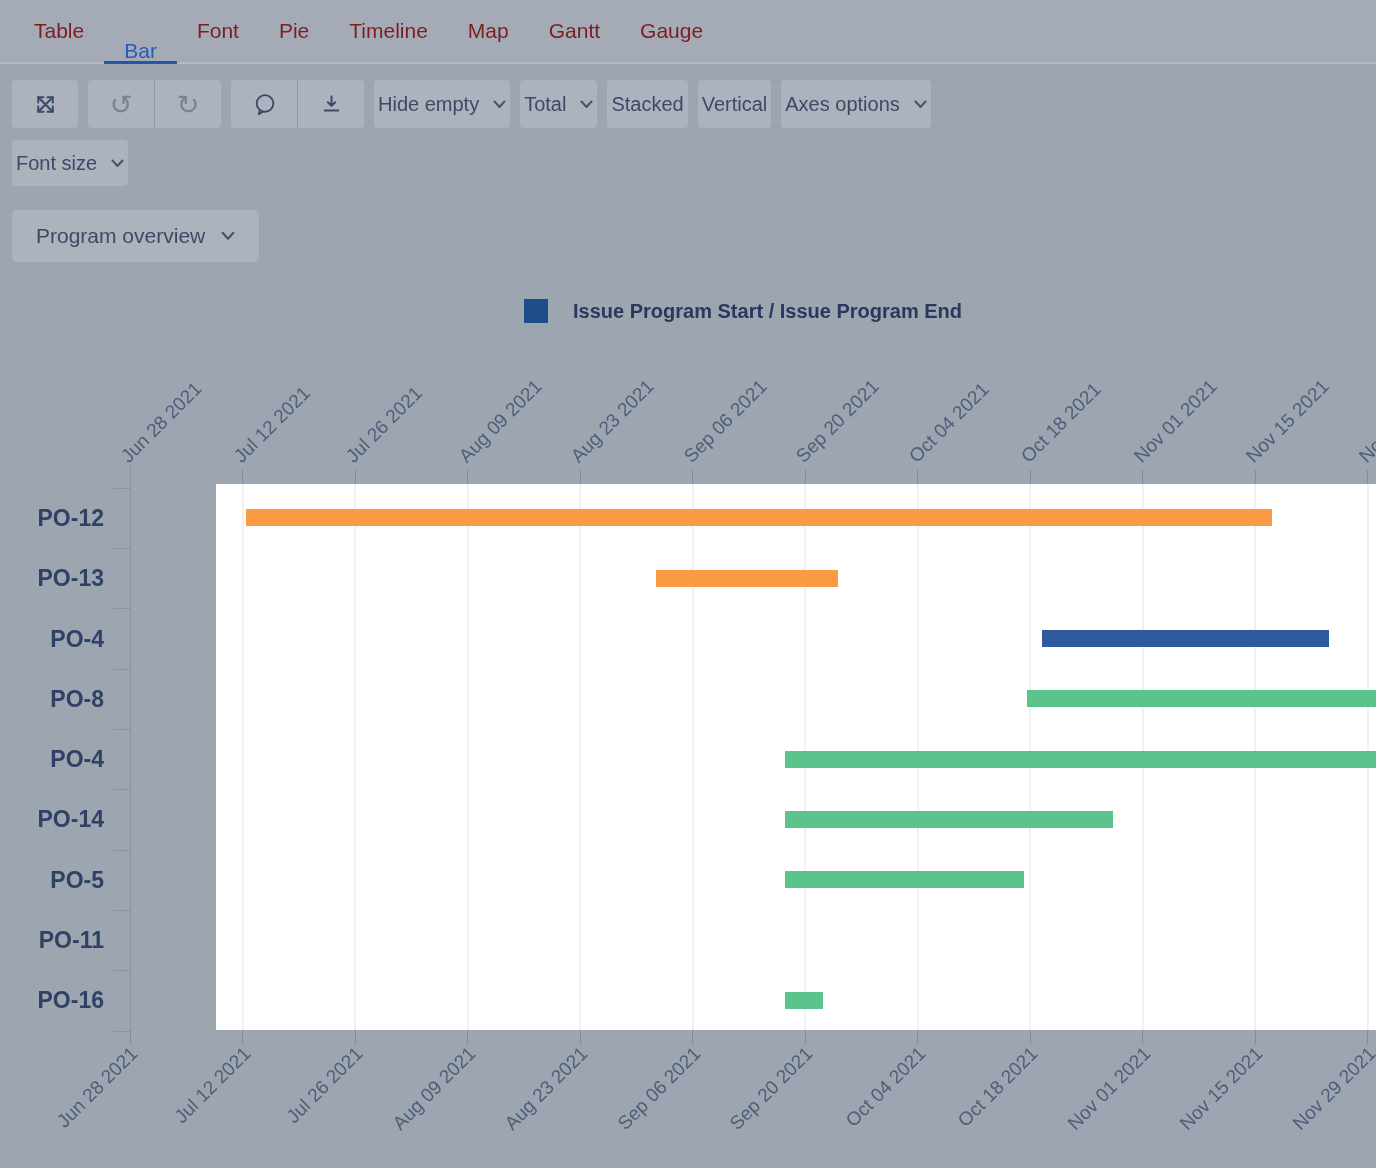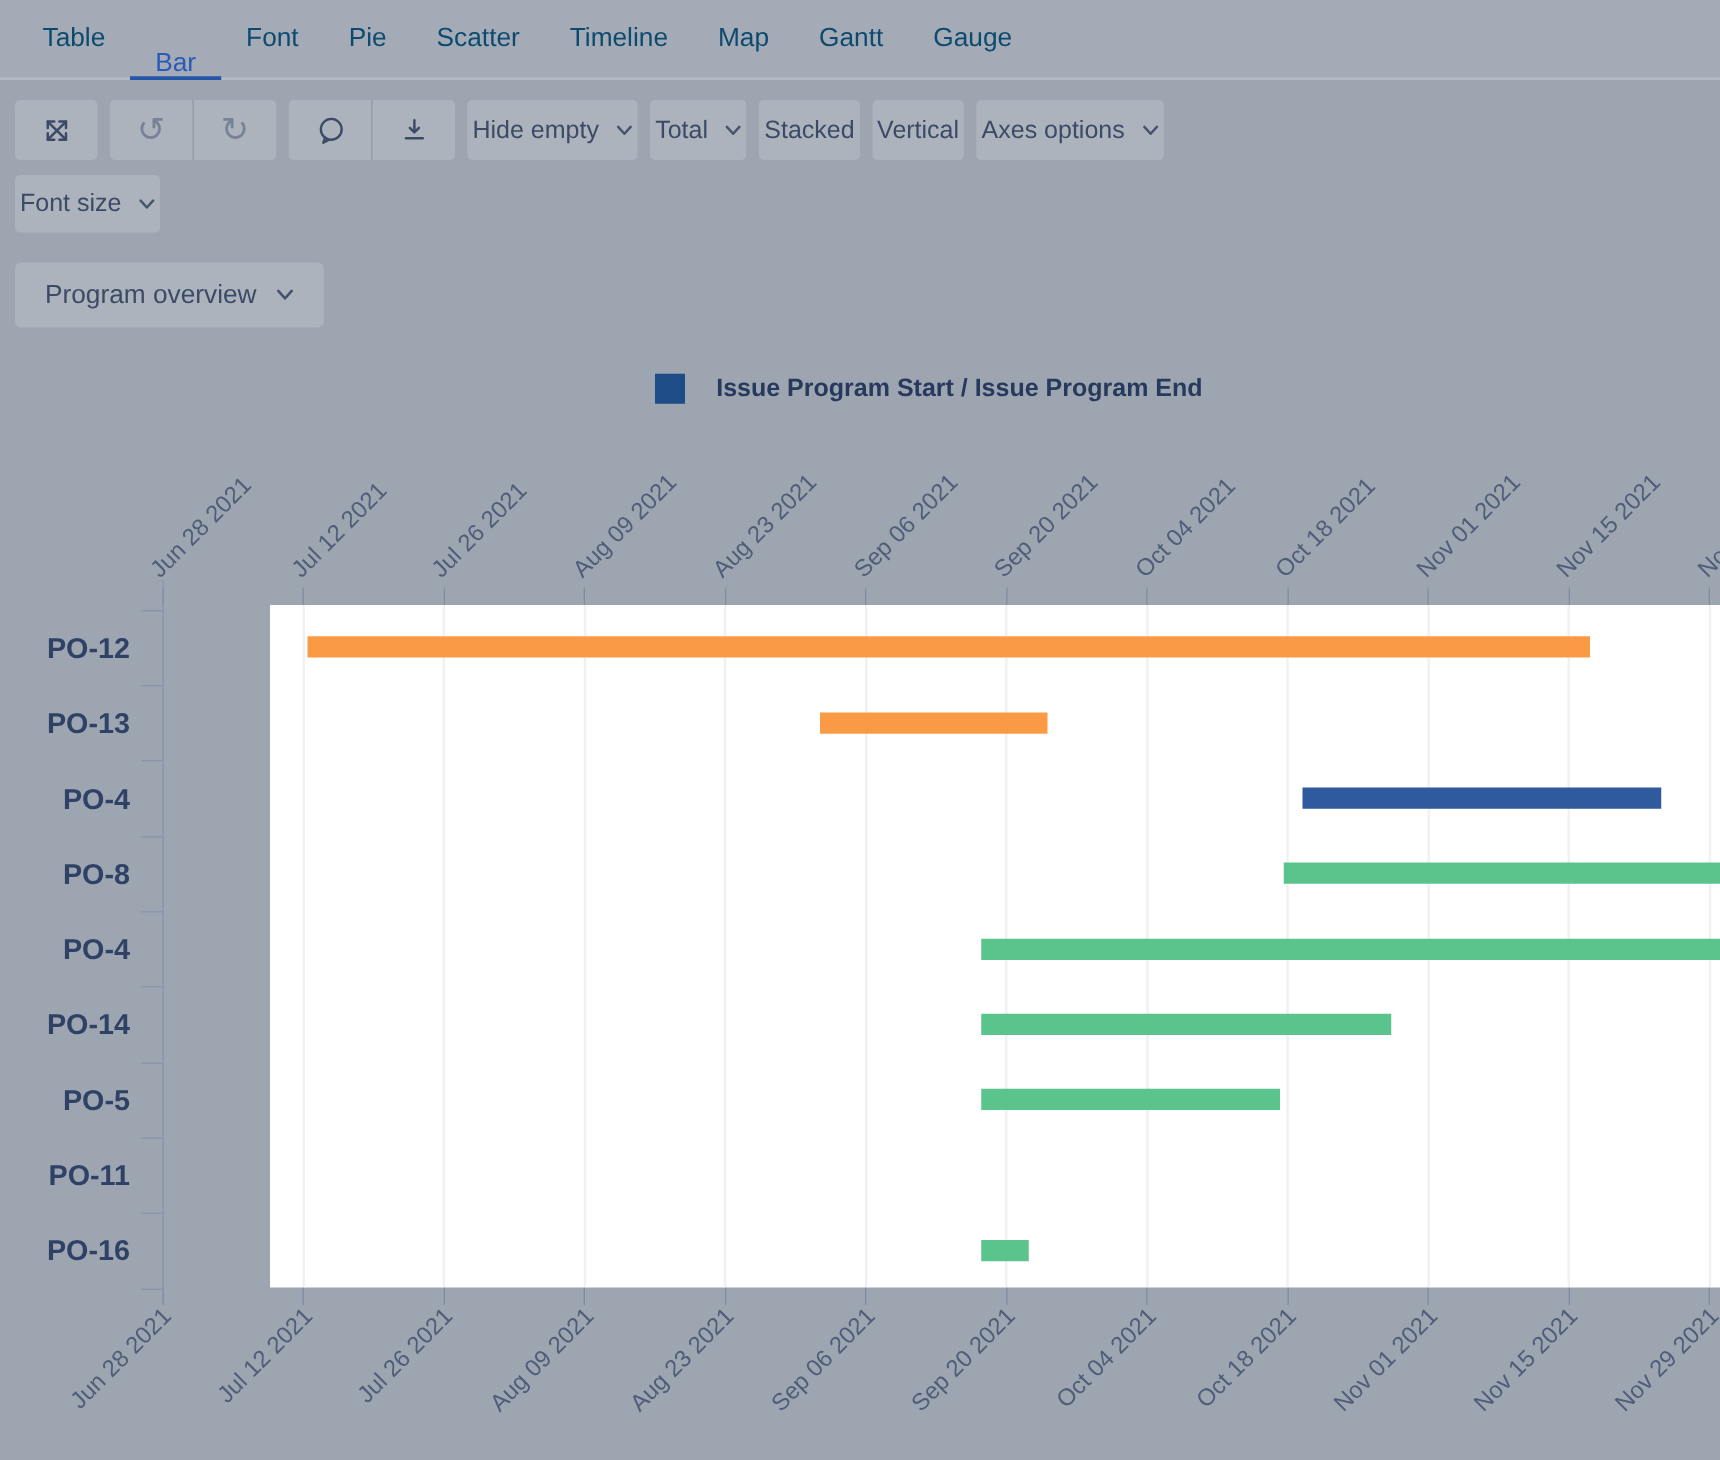--- a/index.html
+++ b/index.html
@@ -10,21 +10,21 @@
     -webkit-font-smoothing:antialiased;
   }
   
   .tabbar{
     position:absolute;top:0;left:0;width:1376px;height:64px;
     background:#a4abb7;border-bottom:2px solid #b4bac5;
     display:flex;align-items:stretch;padding-left:14px;box-sizing:border-box;
   }
   .tab{
     padding:0 20px;display:flex;align-items:center;
-    font-size:21px;color:#0c4a6e;position:relative;cursor:pointer;white-space:nowrap;
+    font-size:21px;color:#7f1d1d;position:relative;cursor:pointer;white-space:nowrap;
   }
   .tab.active{color:#2a5ab8;margin-top:40px;}
   .tab.active::after{
     content:"";position:absolute;left:0;right:0;bottom:-2px;height:3px;background:#2456a8;
   }
   
   .toolbar{position:absolute;left:12px;display:flex;gap:10px;align-items:center;}
   .toolbar.row1{top:80px;}
   .toolbar.row2{top:140px;}
   .btn{
@@ -166,21 +166,20 @@
     <div class="abs bar" style="left: 784.911px; top: 810.95px; width: 327.857px; background: rgb(91, 196, 141);"></div>
     <div class="abs bar" style="left: 784.911px; top: 871.25px; width: 239.464px; background: rgb(91, 196, 141);"></div>
     <div class="abs bar" style="left: 784.911px; top: 991.85px; width: 37.7679px; background: rgb(91, 196, 141);"></div>
   </div>
 
 <div class="tabbar">
     <div class="tab">Table</div>
     <div class="tab active">Bar</div>
     <div class="tab">Font</div>
     <div class="tab">Pie</div>
-    <div class="tab">Scatter</div>
     <div class="tab">Timeline</div>
     <div class="tab">Map</div>
     <div class="tab">Gantt</div>
     <div class="tab">Gauge</div>
   </div>
 
 <div class="toolbar row1">
   <div class="btn icon-btn">
     <svg width="25" height="25" viewBox="0 0 24 24" fill="none" stroke="#3c4a66" stroke-width="1.9" stroke-linecap="round" stroke-linejoin="round">
       <path d="M5 5l14 14M19 5L5 19"></path>

